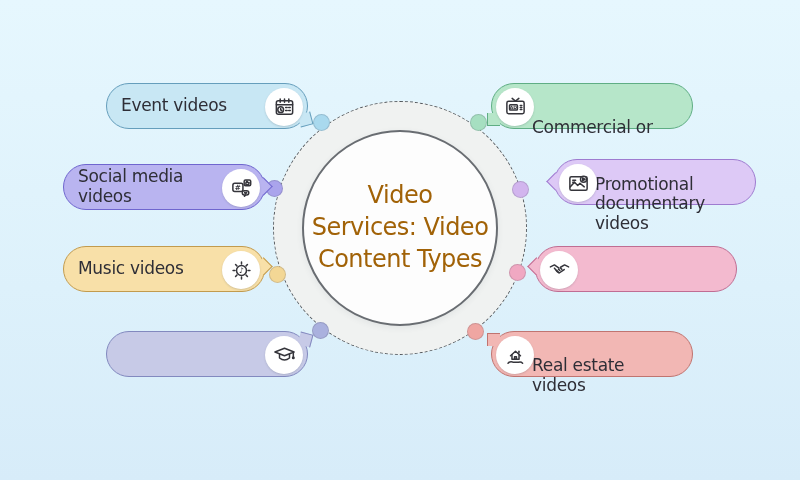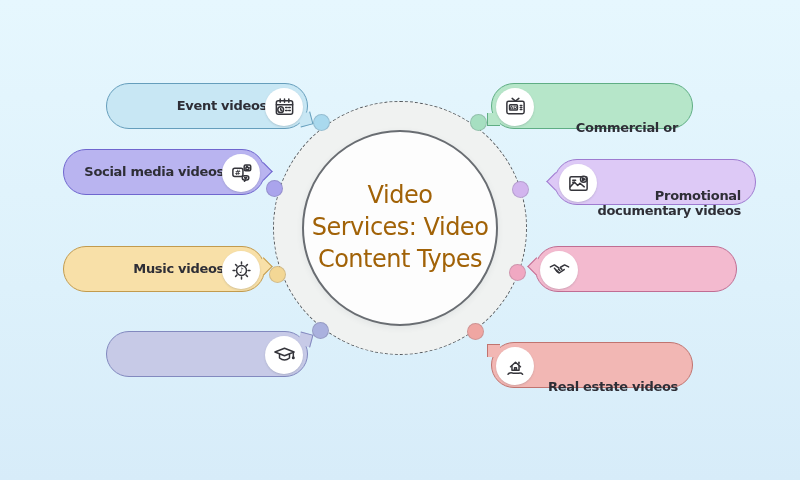--- a/index.html
+++ b/index.html
@@ -24,21 +24,21 @@
     color:#a16207; letter-spacing:-0.5px; }
   
   .dot { position:absolute; width:17px; height:17px; border-radius:50%;
     border:1px solid rgba(60,60,80,.18); }
   
   .pill {
     position:absolute; width:202px; height:46px; border-radius:23px;
     border:1.6px solid; display:flex; align-items:center;
   }
   .pill .label {
-    flex:1; text-align:right; font-weight:bold; font-size:13px;
+    flex:1; text-align:left; font-weight:normal; font-size:17px;
     letter-spacing:-0.3px; color:#2e2e36; line-height:1.15;
   }
   .pill .label .ln { display:block; }
   .icon-circle {
     position:absolute; top:4px; width:38px; height:38px; border-radius:50%;
     background:#fff; display:flex; align-items:center; justify-content:center;
     box-shadow:0 1px 2px rgba(50,60,70,.18); z-index:2;
   }
   .pill.left  .icon-circle { right:4px; }
   .pill.right .icon-circle { left:4px; }
@@ -84,21 +84,21 @@
       <svg class="ic" width="23" height="23" viewBox="0 0 24 24">
         <rect x="3.5" y="5" width="17" height="14" rx="2"></rect>
         <path d="M7.5 3v3.5 M12 3v3.5 M16.5 3v3.5 M3.5 9h17"></path>
         <path d="M13.2 12h1.6 M16.4 12h1.6 M13.2 15h1.6 M16.4 15h1.6"></path>
         <circle class="solidfill" cx="8" cy="14.3" r="3"></circle>
         <path d="M8 13v1.5l1.1.6"></path>
       </svg>
     </span>
   </div>
 
-  <div class="pill left" style="left: 63px; top: 149px; background: rgb(185, 180, 240); border-color: rgb(111, 102, 207);">
+  <div class="pill left" style="left: 63px; top: 164px; background: rgb(185, 180, 240); border-color: rgb(111, 102, 207);">
     <span class="tail" style="right: -6px; top: 15px; transform: rotate(-45deg); background: rgb(185, 180, 240); border-color: rgb(111, 102, 207);"></span>
     <span class="label">Social media videos</span>
     <span class="icon-circle">
       <svg class="ic" width="23" height="23" viewBox="0 0 24 24">
         <rect x="3" y="6.5" width="10.5" height="8.5" rx="2"></rect>
         <text x="8.2" y="13.4" font-size="7.5" font-weight="bold" text-anchor="middle">#</text>
         <rect x="14.8" y="3" width="6.8" height="6.2" rx="1.4"></rect>
         <path d="M16.6 8v-2l.9-1.8.5.4v1.2h1.9l-.4 2.2z"></path>
         <path d="M12.8 16.5c0-1.2 1-2.2 2.2-2.2h2.4c1.2 0 2.2 1 2.2 2.2s-1 2.2-2.2 2.2h-.8l-1.5 1.3v-1.3h-.1c-1.2 0-2.2-1-2.2-2.2z"></path>
         <text x="16.2" y="18.6" font-size="5" text-anchor="middle">♥</text>
@@ -168,21 +168,21 @@
     <span class="icon-circle">
       <svg class="ic" width="23" height="23" viewBox="0 0 24 24">
         <path d="M2.5 8.2l4.2-2 4.8 3.2"></path>
         <path d="M21.5 8.2l-4.2-2-4.2 2.4"></path>
         <path d="M6.7 9.6c1.4 2.4 3 4 5 5l5.2-3.6"></path>
         <path d="M8.8 11.8l1.5 1.4 M10.9 10.6l1.5 1.4 M13 9.4l1.5 1.4"></path>
       </svg>
     </span>
   </div>
 
-  <div class="pill right" style="left: 491px; top: 342px; background: rgb(242, 183, 180); border-color: rgb(192, 116, 112);">
+  <div class="pill right" style="left: 491px; top: 331px; background: rgb(242, 183, 180); border-color: rgb(192, 116, 112);">
     <span class="tail" style="left: -5px; top: 1px; transform: rotate(180deg); background: rgb(242, 183, 180); border-color: rgb(192, 116, 112);"></span>
     <span class="icon-circle">
       <svg class="ic" width="23" height="23" viewBox="0 0 24 24">
         <path d="M6.8 12.2l5.2-4.6 5.2 4.6"></path>
         <path d="M15.6 9.4V7.6"></path>
         <path d="M8.3 11.2v4.6h7.4v-4.6"></path>
         <rect x="11" y="13.2" width="2" height="2.6"></rect>
         <path d="M4.2 20c1.8-1.8 3.8-1.9 5.8-.9h5.2c1.5-.6 3-.3 4.2.9"></path>
       </svg>
     </span>

